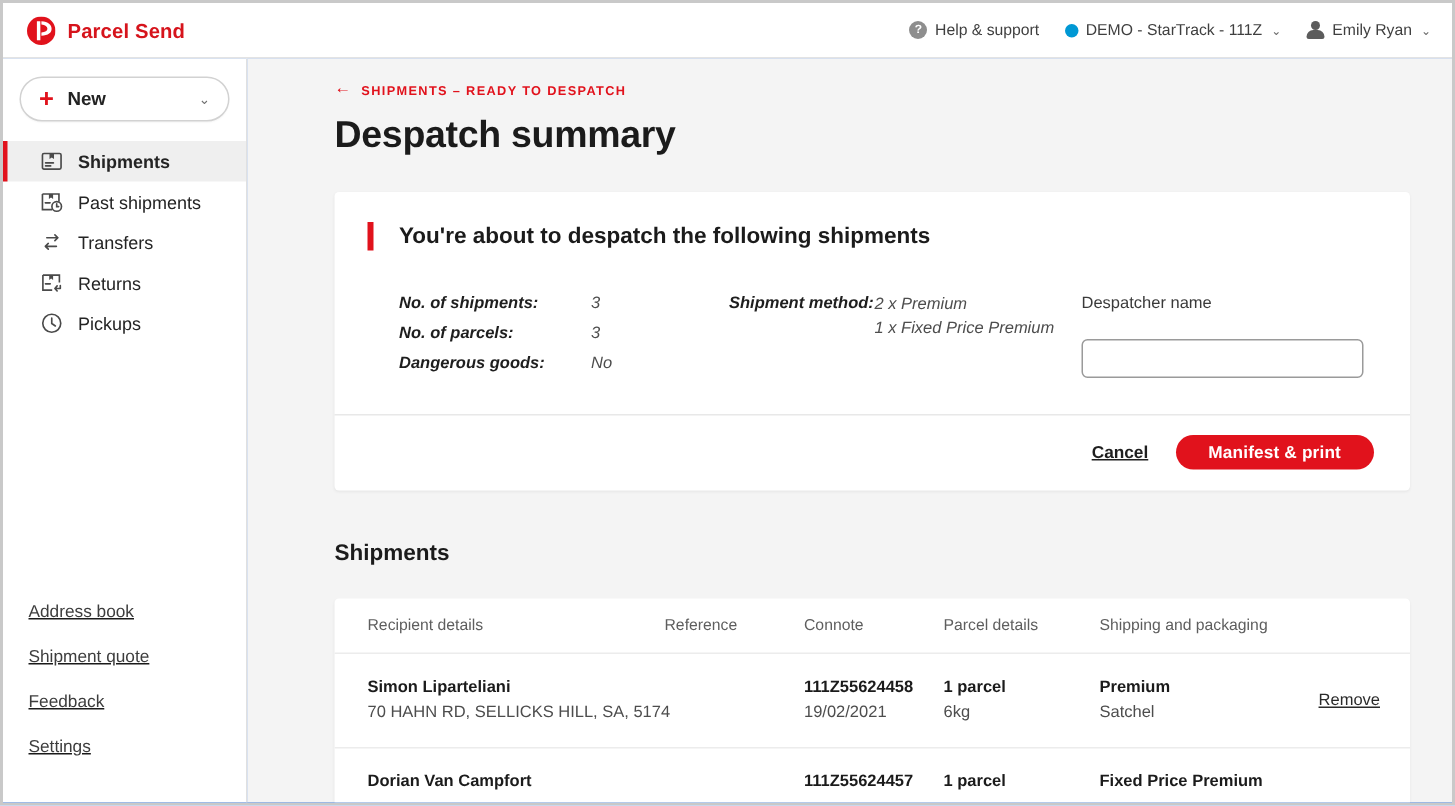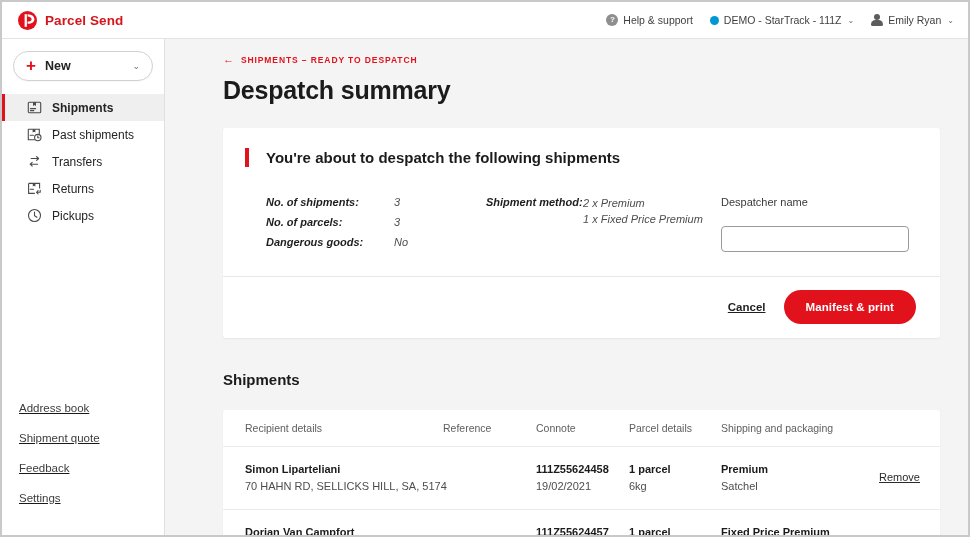--- a/index.html
+++ b/index.html
@@ -359,21 +359,21 @@
     background: none;
     border: none;
     font-family: "Liberation Sans", sans-serif;
   }
 
   .primary-btn {
     background: #e1121c;
     color: #ffffff;
     border: none;
     border-radius: 18px;
-    height: 34px;
+    height: 23px;
     padding: 0 22px;
     font-size: 11.5px;
     font-weight: bold;
     cursor: pointer;
     font-family: "Liberation Sans", sans-serif;
     letter-spacing: 0.1px;
   }
 
   
   .section-title {
@@ -406,21 +406,21 @@
     border-bottom: 1px solid #ececec;
     padding-top: 14px;
     padding-bottom: 14px;
     min-height: 54px;
   }
   .t-body-row:last-child { border-bottom: none; }
 
   .c-recipient { width: 198px; flex: 0 0 auto; }
   .c-reference { width: 93px; flex: 0 0 auto; }
   .c-connote   { width: 93px; flex: 0 0 auto; }
-  .c-parcel    { width: 92px; flex: 0 0 auto; }
+  .c-parcel    { width: 104px; flex: 0 0 auto; }
   .c-shipping  { width: 140px; flex: 0 0 auto; }
   .c-action    { flex: 1 1 auto; text-align: right; padding-top: 8px; }
 
   .cell-primary {
     font-size: 11px;
     font-weight: bold;
     color: #1b1b1b;
     line-height: 1.5;
     white-space: nowrap;
   }

